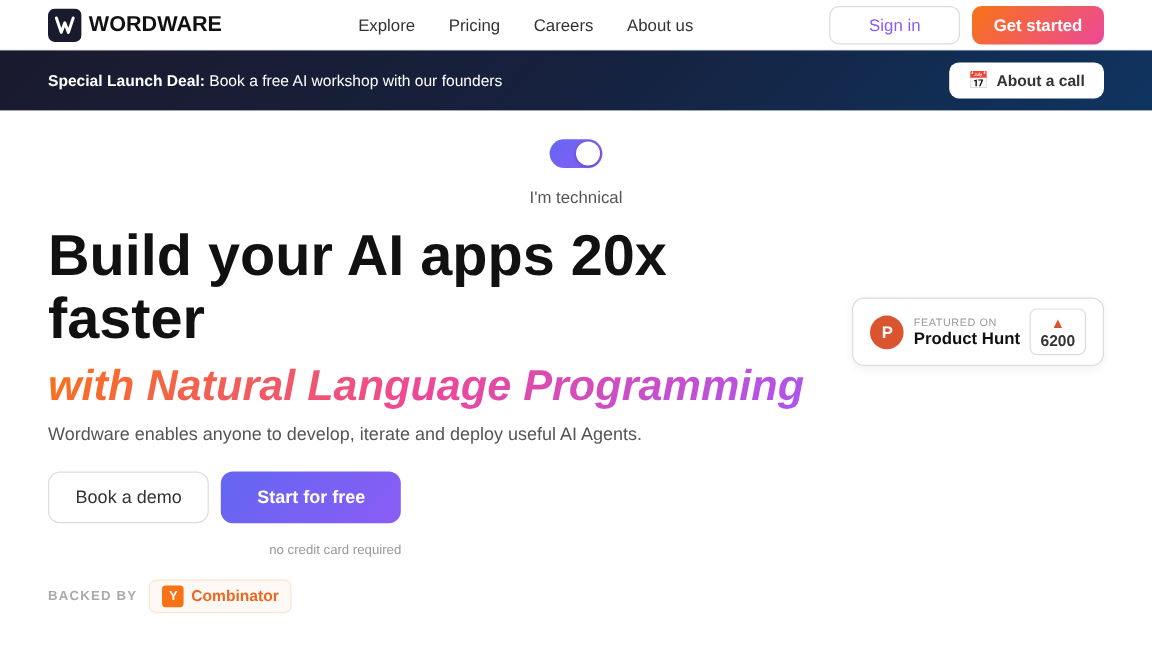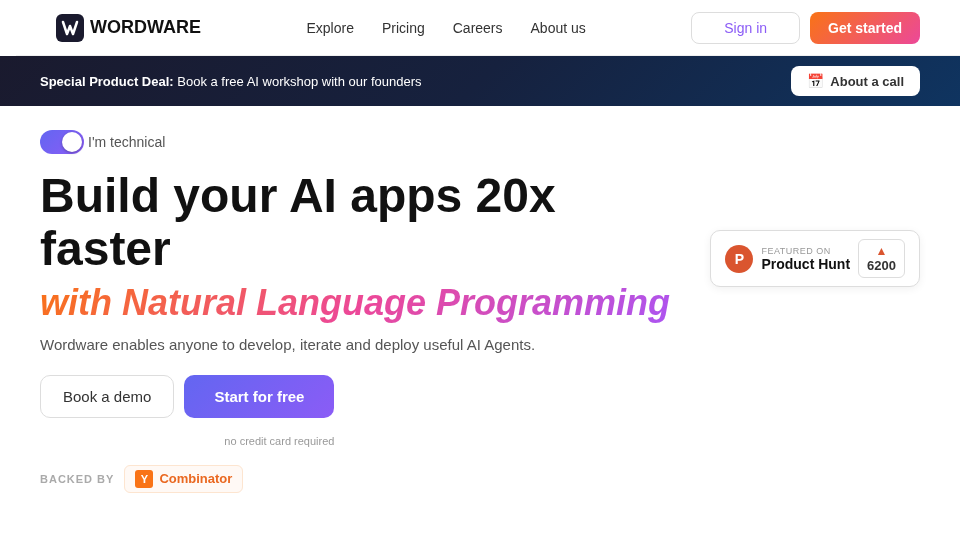--- a/index.html
+++ b/index.html
@@ -1,21 +1,21 @@
 <!DOCTYPE html>
 <html><head>
   <meta charset="utf-8">
   <style>
     * { margin: 0; padding: 0; box-sizing: border-box; }
     body { font-family: -apple-system, BlinkMacSystemFont, 'Segoe UI', sans-serif; background: #fff; width: 960px; height: 540px; overflow: hidden; }
 
     
     nav {
       display: flex; align-items: center; justify-content: space-between;
-      padding: 0 40px; height: 56px; border-bottom: 1px solid #f0f0f0; margin-left: 16px;
+      padding: 0 40px; height: 42px; border-bottom: 1px solid #f0f0f0;
     }
     .nav-logo { display: flex; align-items: center; gap: 6px; font-weight: 700; font-size: 18px; color: #111; }
     .nav-logo-icon { width: 28px; height: 28px; }
     .nav-links { display: flex; gap: 28px; }
     .nav-links a { text-decoration: none; color: #333; font-size: 14px; }
     .nav-actions { display: flex; gap: 10px; align-items: center; }
     .btn-signin {
       border: 1px solid #ddd; background: #fff; color: #8b5cf6;
       padding: 7px 32px; border-radius: 8px; font-size: 14px; cursor: pointer;
     }
@@ -37,21 +37,21 @@
       background: #fff; color: #333; border: none;
       padding: 7px 16px; border-radius: 8px; font-size: 13px;
       font-weight: 600; cursor: pointer; display: flex; align-items: center; gap: 6px;
     }
     .calendar-icon { font-size: 14px; }
 
     
     main { padding: 24px 40px 0; }
 
     
-    .toggle-row { display: flex; align-items: center; gap: 4px; margin-bottom: 16px; }
+    .toggle-row { display: flex; align-items: center; gap: 16px; margin-bottom: 16px; flex-direction: column; }
     .toggle {
       width: 44px; height: 24px; background: linear-gradient(135deg, #6366f1, #8b5cf6);
       border-radius: 12px; position: relative; cursor: pointer;
     }
     .toggle-knob {
       width: 20px; height: 20px; background: #fff; border-radius: 50%;
       position: absolute; top: 2px; left: 22px; box-shadow: 0 1px 3px rgba(0,0,0,.3);
     }
     .toggle-label { font-size: 14px; color: #555; }
 
@@ -121,21 +121,21 @@
     <a href="#">About us</a>
   </div>
   <div class="nav-actions">
     <button class="btn-signin">Sign in</button>
     <button class="btn-getstarted">Get started</button>
   </div>
 </nav>
 
 <div class="banner">
   <div class="banner-text">
-    <strong>Special Product Deal:</strong><span> Book a free AI workshop with our founders</span>
+    <strong>Special Launch Deal:</strong><span> Book a free AI workshop with our founders</span>
   </div>
   <button class="btn-book-call">
     <span class="calendar-icon">📅</span>
     <span>About a call</span>
   </button>
 </div>
 
 <main>
 
   <div class="toggle-row">

